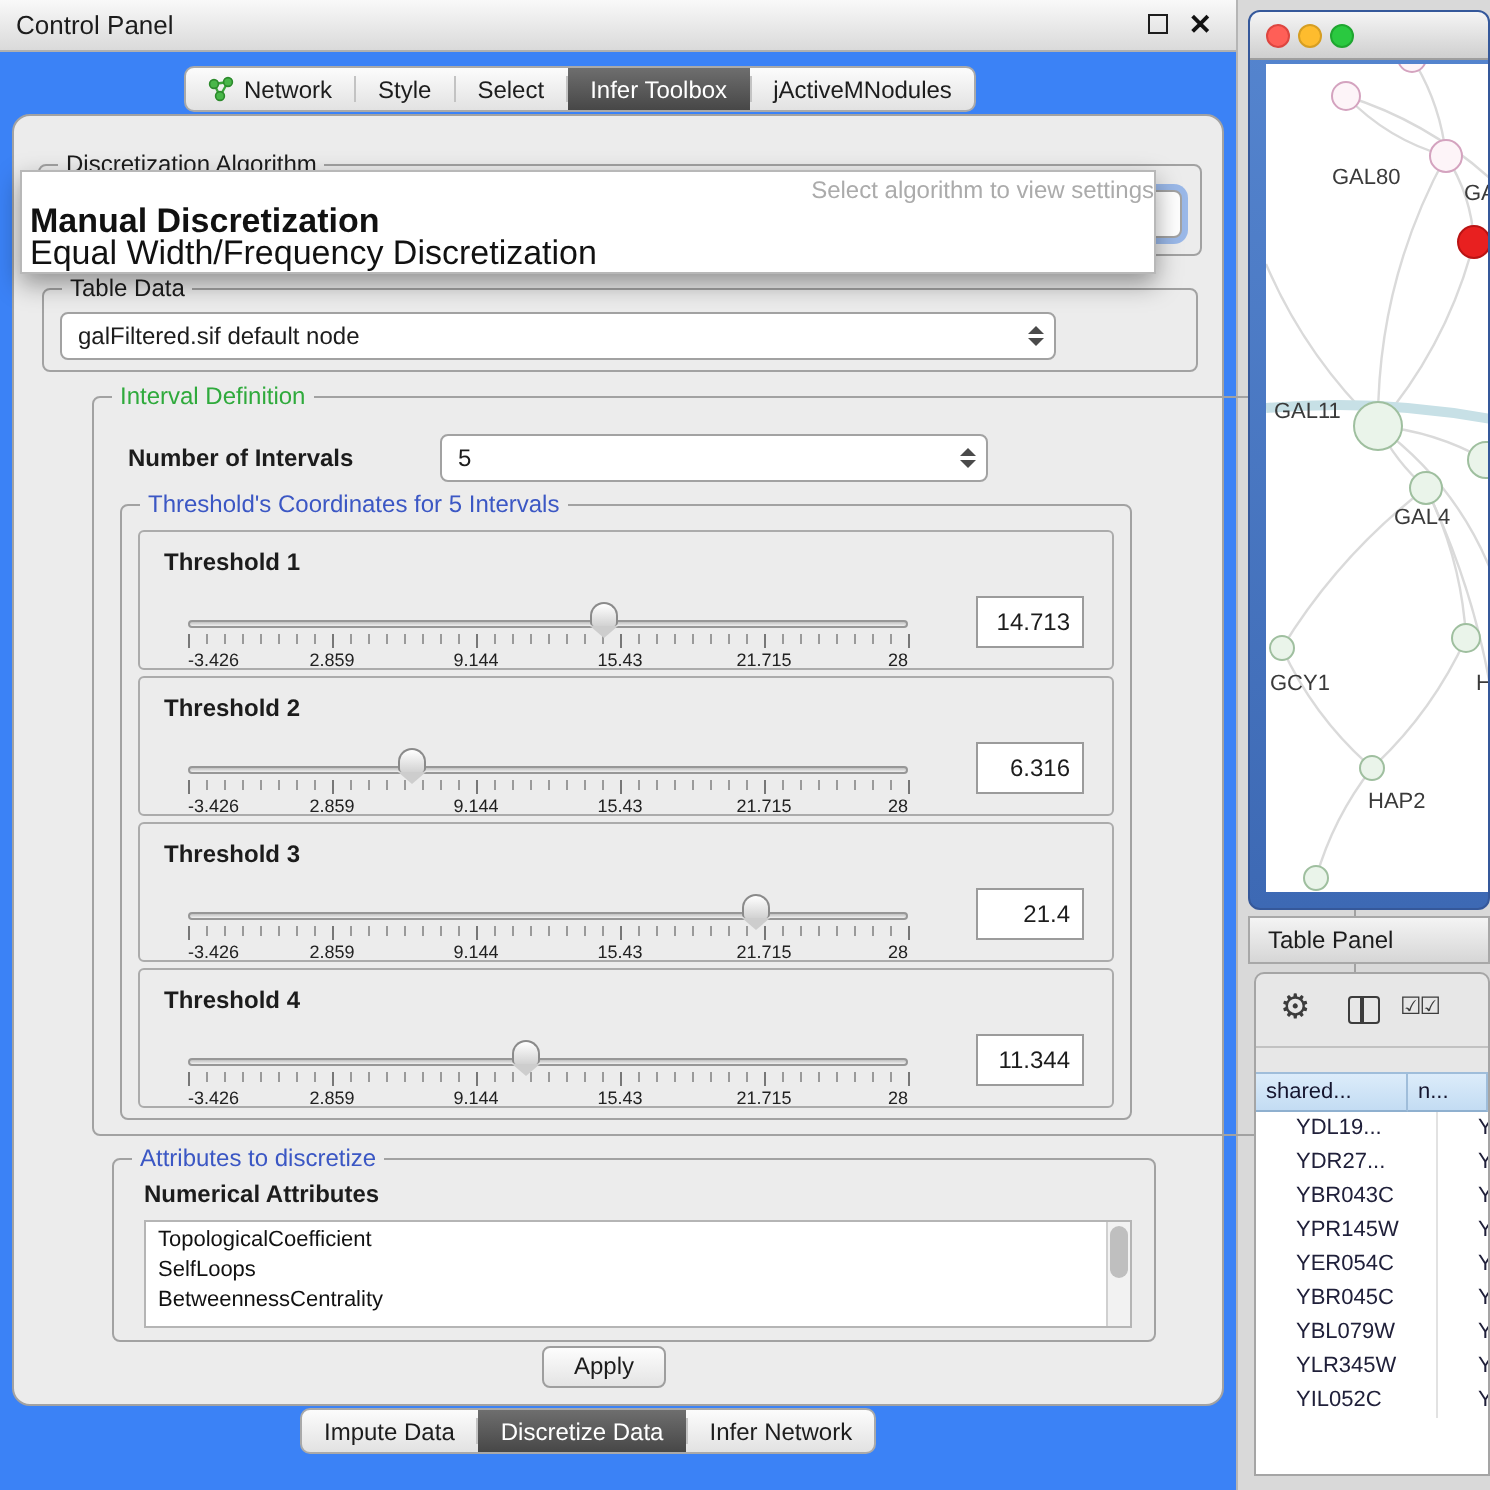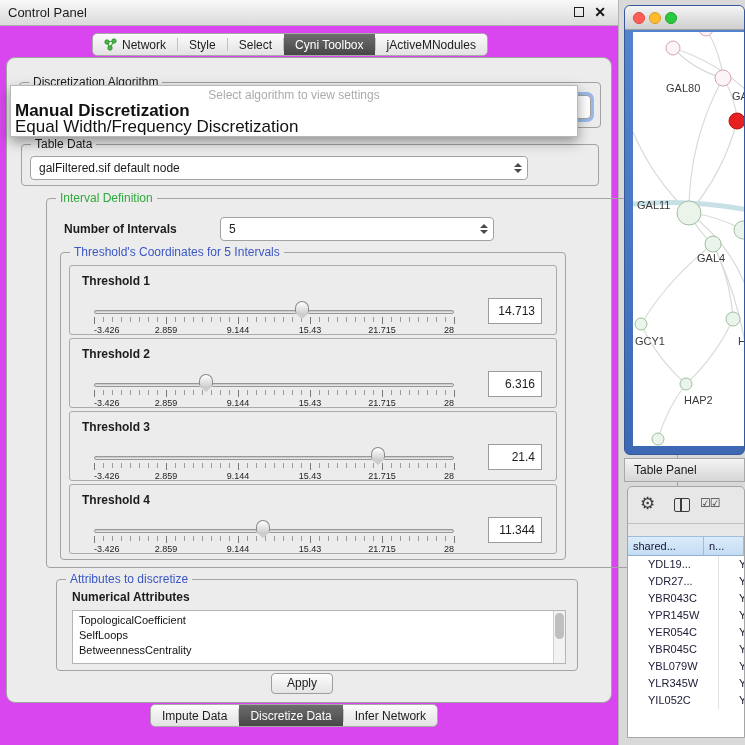--- a/index.html
+++ b/index.html
@@ -1,21 +1,21 @@
 <!DOCTYPE html>
 <html><head>
 <meta charset="utf-8">
 <style>
 *{box-sizing:border-box;margin:0;padding:0;}
 html,body{width:745px;height:745px;overflow:hidden;}
 body{background:#d9d9d9;font-family:"Liberation Sans",sans-serif;color:#1c1c1c;}
 #stage{position:relative;width:745px;height:745px;}
 
 
-#control-window{position:absolute;left:0;top:0;width:619px;height:745px;background:#d946ef;border-right:1px solid #b5b5b5;}
+#control-window{position:absolute;left:0;top:0;width:619px;height:745px;background:#3b82f6;border-right:1px solid #b5b5b5;}
 #titlebar{position:absolute;left:0;top:0;width:100%;height:26px;background:linear-gradient(#f9f9f9,#dadada);border-bottom:1px solid #b0b0b0;}
 #window-title{position:absolute;left:8px;top:5px;font-size:13px;}
 #win-btns{position:absolute;right:12px;top:7px;display:flex;gap:10px;align-items:center;}
 #max-btn{width:10px;height:10px;border:1.5px solid #1d1d1d;background:transparent;}
 #close-btn{font-size:14px;font-weight:bold;line-height:10px;color:#111;}
 
 
 .tabbar{position:absolute;display:flex;align-items:stretch;height:23px;background:linear-gradient(#fcfcfc,#e2e2e2);border:1px solid #a9a9a9;border-radius:5px;overflow:hidden;}
 .tab{display:flex;align-items:center;gap:5px;padding:0 11px;font-size:12px;white-space:nowrap;}
 .tab.selected{background:linear-gradient(#6e6e6e,#474747);color:#fff;}
@@ -40,21 +40,21 @@
 .stepper{position:absolute;right:5px;top:50%;transform:translateY(-50%);display:flex;flex-direction:column;align-items:center;gap:2px;}
 .stepper .up{width:0;height:0;border-left:4px solid transparent;border-right:4px solid transparent;border-bottom:4px solid #4a4a4a;}
 .stepper .dn{width:0;height:0;border-left:4px solid transparent;border-right:4px solid transparent;border-top:4px solid #4a4a4a;}
 #algo-combo{left:24px;top:37px;width:560px;box-shadow:0 0 0 3px rgba(100,150,230,0.6);}
 #tabledata-combo{left:8px;top:11px;width:498px;}
 #count-combo{left:173px;top:18px;width:274px;}
 #count-label{position:absolute;left:17px;top:23px;font-size:12px;font-weight:bold;}
 
 
 #popup{position:absolute;left:10px;top:85px;width:568px;height:52px;background:#fff;border:1px solid #b8b8b8;box-shadow:0 5px 12px rgba(0,0,0,0.38);z-index:40;}
-#popup-hint{position:absolute;left:0;right:0;top:2px;text-align:center;font-size:12px;color:#ababab;}
+#popup-hint{position:absolute;left:0;right:0;top:2px;text-align:right;font-size:12px;color:#ababab;}
 #popup-options{position:absolute;left:4px;top:17px;right:4px;}
 .popup-option{font-size:17px;line-height:16px;color:#111;}
 .popup-option.bold{font-weight:bold;}
 
 
 #thr-list{position:absolute;left:8px;right:8px;top:12px;}
 .thr-box{position:relative;height:70px;border:1px solid #ababab;border-radius:3px;margin-bottom:3px;background:#ececec;}
 .thr-label{position:absolute;left:12px;top:8px;font-size:12px;font-weight:bold;}
 .slider{position:absolute;left:24px;top:36px;width:360px;height:32px;}
 .track{position:absolute;left:0;right:0;top:8px;height:4px;background:linear-gradient(#c2c2c2,#f0f0f0);border:1px solid #979797;border-radius:2px;}
@@ -135,21 +135,21 @@
         <div class="tab-sep"></div>
         <div class="tab">
           <span>Style</span>
         </div>
         <div class="tab-sep"></div>
         <div class="tab">
           <span>Select</span>
         </div>
         <div class="tab-sep"></div>
         <div class="tab selected">
-          <span>Cyni Toolbox</span>
+          <span>Infer Toolbox</span>
         </div>
         <div class="tab-sep"></div>
         <div class="tab">
           <span>jActiveMNodules</span>
         </div>
       </div>
 
     <div id="main-panel">
 
       <div id="algo-group" class="group">

